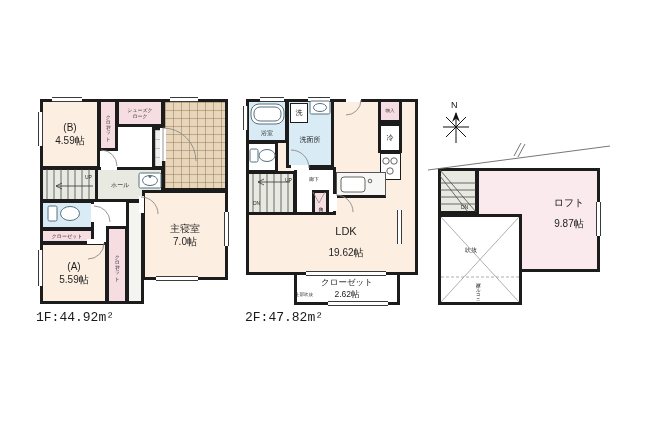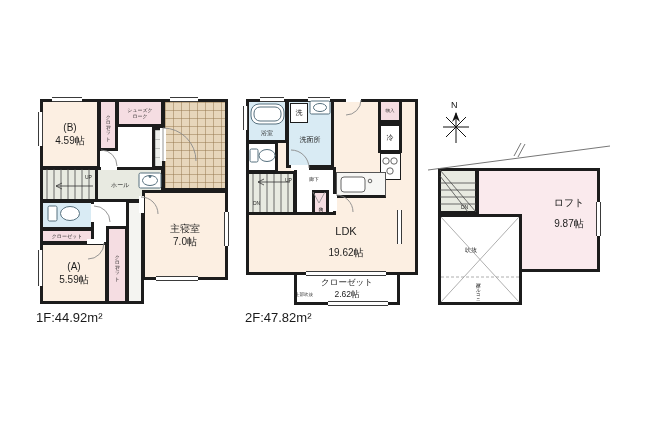--- a/index.html
+++ b/index.html
@@ -33,21 +33,21 @@
   .lbl4{font-size:4.5px;}
   .ldk1{font-size:11px;}
   .vtext{writing-mode:vertical-rl;text-orientation:upright;letter-spacing:0;}
   .abs{position:absolute;}
   .gap{position:absolute;background:#fff;z-index:6;}
   .winh{position:absolute;height:5px;background:#fff;border-top:1px solid #3a3a3a;
         border-bottom:1px solid #3a3a3a;box-sizing:border-box;z-index:7;}
   .winv{position:absolute;width:5px;background:#fff;border-left:1px solid #3a3a3a;
         border-right:1px solid #3a3a3a;box-sizing:border-box;z-index:7;}
   .overlay{position:absolute;left:0;top:0;z-index:9;pointer-events:none;}
-  .cap{position:absolute;font-size:13px;color:#1a1a1a;}
+  .cap{position:absolute;font-size:13px;color:#1a1a1a;font-family:Liberation Mono, monospace;}
   .note{position:absolute;font-size:10.5px;color:#1a1a1a;}
   .z10{z-index:10;}
 </style>
 </head>
 <body>
 
 <div class="canvas">
 
   <div class="abs" style="inset:0;">
     <div class="rm cream" style="left:40px;top:99px;width:60px;height:70px;">

